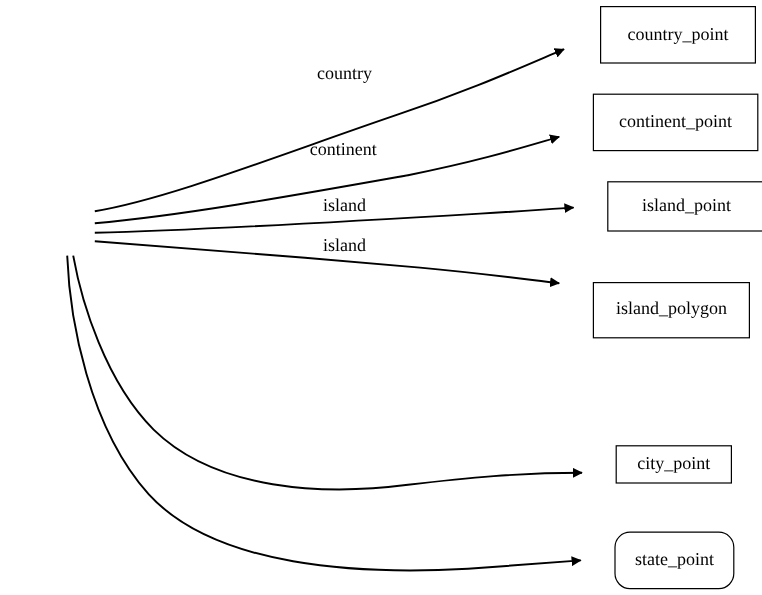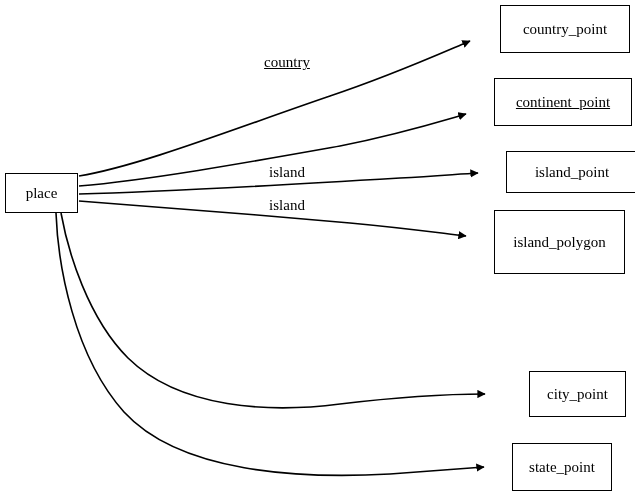--- a/index.html
+++ b/index.html
@@ -63,50 +63,48 @@
 
     <path d="M 79,194 C 160,192 300,184 400,178 C 436,176 460,174 478,173" fill="none" stroke="#000000" stroke-width="1.6" marker-end="url(#arrow)"></path>
 
     <path d="M 79,201 C 150,206 260,215 350,223 C 404,228 440,233 466,236" fill="none" stroke="#000000" stroke-width="1.6" marker-end="url(#arrow)"></path>
 
     <path d="M 61,213 C 68,252 88,318 128,358 C 180,409 270,413 340,404 C 390,398 432,394 485,394" fill="none" stroke="#000000" stroke-width="1.6" marker-end="url(#arrow)"></path>
 
     <path d="M 56,213 C 58,266 74,356 124,412 C 180,473 300,479 390,474 C 430,471 460,469 484,467" fill="none" stroke="#000000" stroke-width="1.6" marker-end="url(#arrow)"></path>
   </svg>
 
-  <div class="node" style="left:5px; top:173px; width:73px; height:40px;">
-    <span>place</span>
-  </div>
 
   <div class="node" style="left:500px; top:5px; width:130px; height:48px;">
     <span>country_point</span>
   </div>
 
-  <div class="node" style="left:494px; top:78px; width:138px; height:48px;text-decoration:underline;">
+  <div class="node" style="left:494px; top:78px; width:138px; height:48px;">
     <span>continent_point</span>
   </div>
 
   <div class="node" style="left:506px; top:151px; width:132px; height:42px;">
     <span>island_point</span>
   </div>
 
-  <div class="node" style="left:494px; top:210px; width:131px; height:64px;">
+  <div class="node" style="left:494px; top:235px; width:131px; height:47px;">
     <span>island_polygon</span>
   </div>
 
-  <div class="node" style="left:513px; top:371px; width:97px; height:46px;margin-left:16px;">
+  <div class="node" style="left:513px; top:371px; width:97px; height:32px;">
     <span>city_point</span>
   </div>
 
-  <div class="node" style="left:512px; top:443px; width:100px; height:48px;">
+  <div class="node" style="left:512px; top:443px; width:100px; height:48px;border-radius:13px;">
     <span>state_point</span>
   </div>
 
-  <div class="edge-label" style="left:222px; top:54px; width:130px;text-decoration:underline;">country</div>
+  <div class="edge-label" style="left:222px; top:54px; width:130px;">country</div>
 
+  <div class="edge-label" style="left:221px; top:117px; width:130px;">continent</div>
 
   <div class="edge-label" style="left:222px; top:164px; width:130px;">island</div>
 
   <div class="edge-label" style="left:222px; top:197px; width:130px;">island</div>
 
 
 
 </div>
 
 </body></html>

